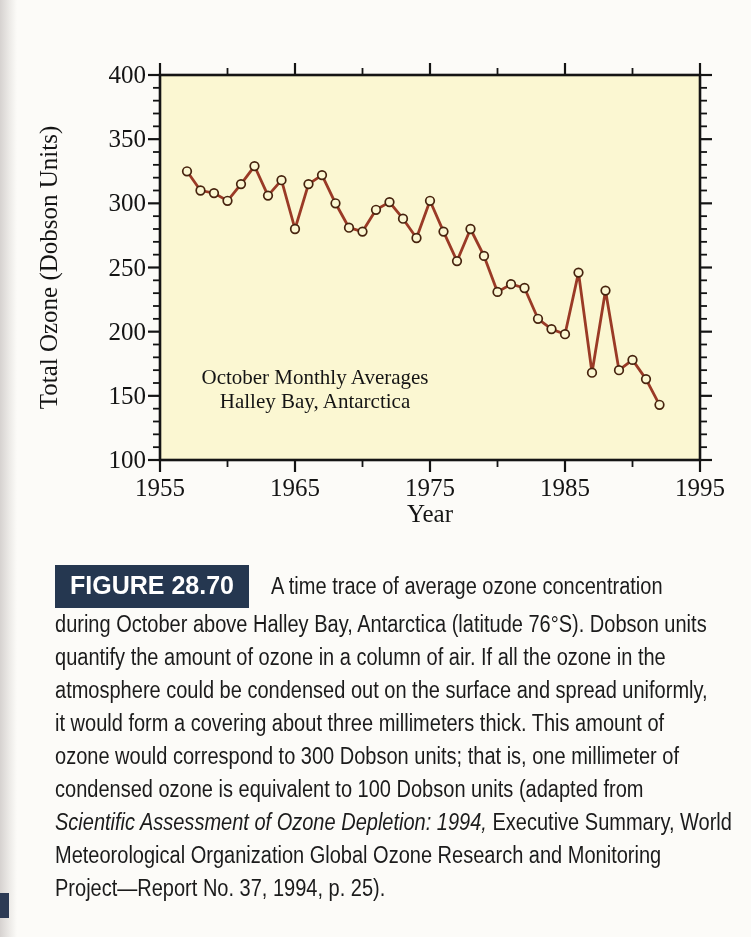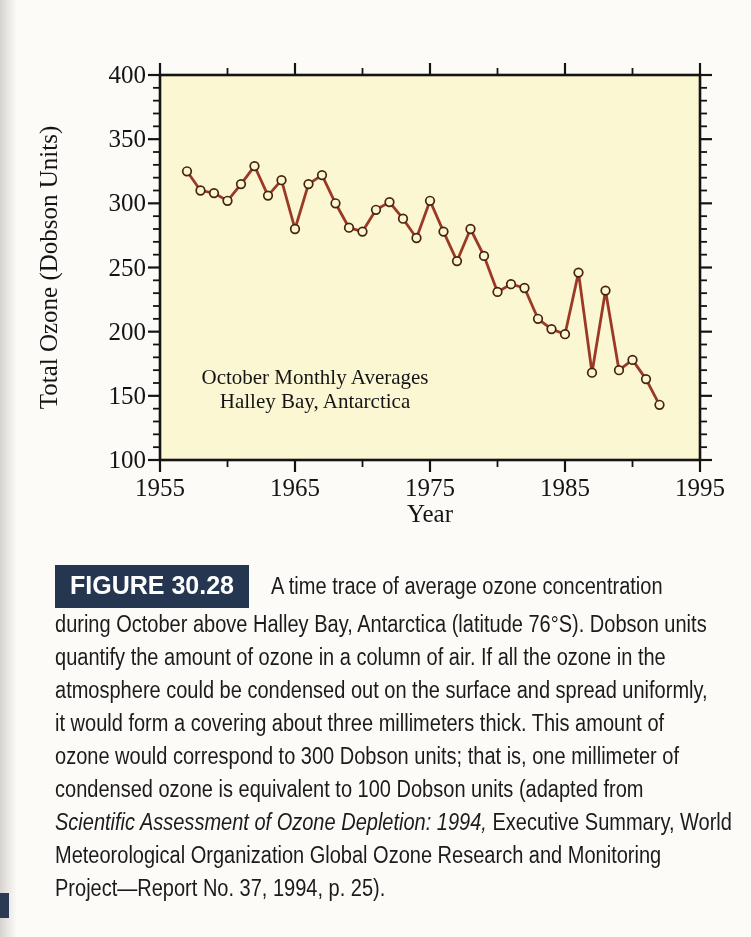--- a/index.html
+++ b/index.html
@@ -174,21 +174,21 @@
         <circle cx="605.5" cy="290.6" r="4.3" fill="#fbf7d2" stroke="#46230e" stroke-width="1.7"></circle>
         <circle cx="619.0" cy="370.2" r="4.3" fill="#fbf7d2" stroke="#46230e" stroke-width="1.7"></circle>
         <circle cx="632.5" cy="359.9" r="4.3" fill="#fbf7d2" stroke="#46230e" stroke-width="1.7"></circle>
         <circle cx="646.0" cy="379.1" r="4.3" fill="#fbf7d2" stroke="#46230e" stroke-width="1.7"></circle>
         <circle cx="659.5" cy="404.8" r="4.3" fill="#fbf7d2" stroke="#46230e" stroke-width="1.7"></circle>
       </svg>
   </figure>
 
   <div class="caption">
     <div class="cap-first">
-      <span class="cap-label" style="background: rgb(37, 55, 80); color: rgb(255, 255, 255);">FIGURE 30.28</span>
+      <span class="cap-label" style="background: rgb(37, 55, 80); color: rgb(255, 255, 255);">FIGURE 28.70</span>
       <span class="cap-line" id="cap-line-0"><span>A time trace of average ozone concentration</span></span>
     </div>
     <div id="cap-rest">
         <div class="cap-line"><span>during October above Halley Bay, Antarctica (latitude 76°S). Dobson units</span></div>
         <div class="cap-line"><span>quantify the amount of ozone in a column of air. If all the ozone in the</span></div>
         <div class="cap-line"><span>atmosphere could be condensed out on the surface and spread uniformly,</span></div>
         <div class="cap-line"><span>it would form a covering about three millimeters thick. This amount of</span></div>
         <div class="cap-line"><span>ozone would correspond to 300 Dobson units; that is, one millimeter of</span></div>
         <div class="cap-line"><span>condensed ozone is equivalent to 100 Dobson units (adapted from</span></div>
         <div class="cap-line"><span class="it">Scientific Assessment of Ozone Depletion: 1994,</span><span> Executive Summary, World</span></div>

